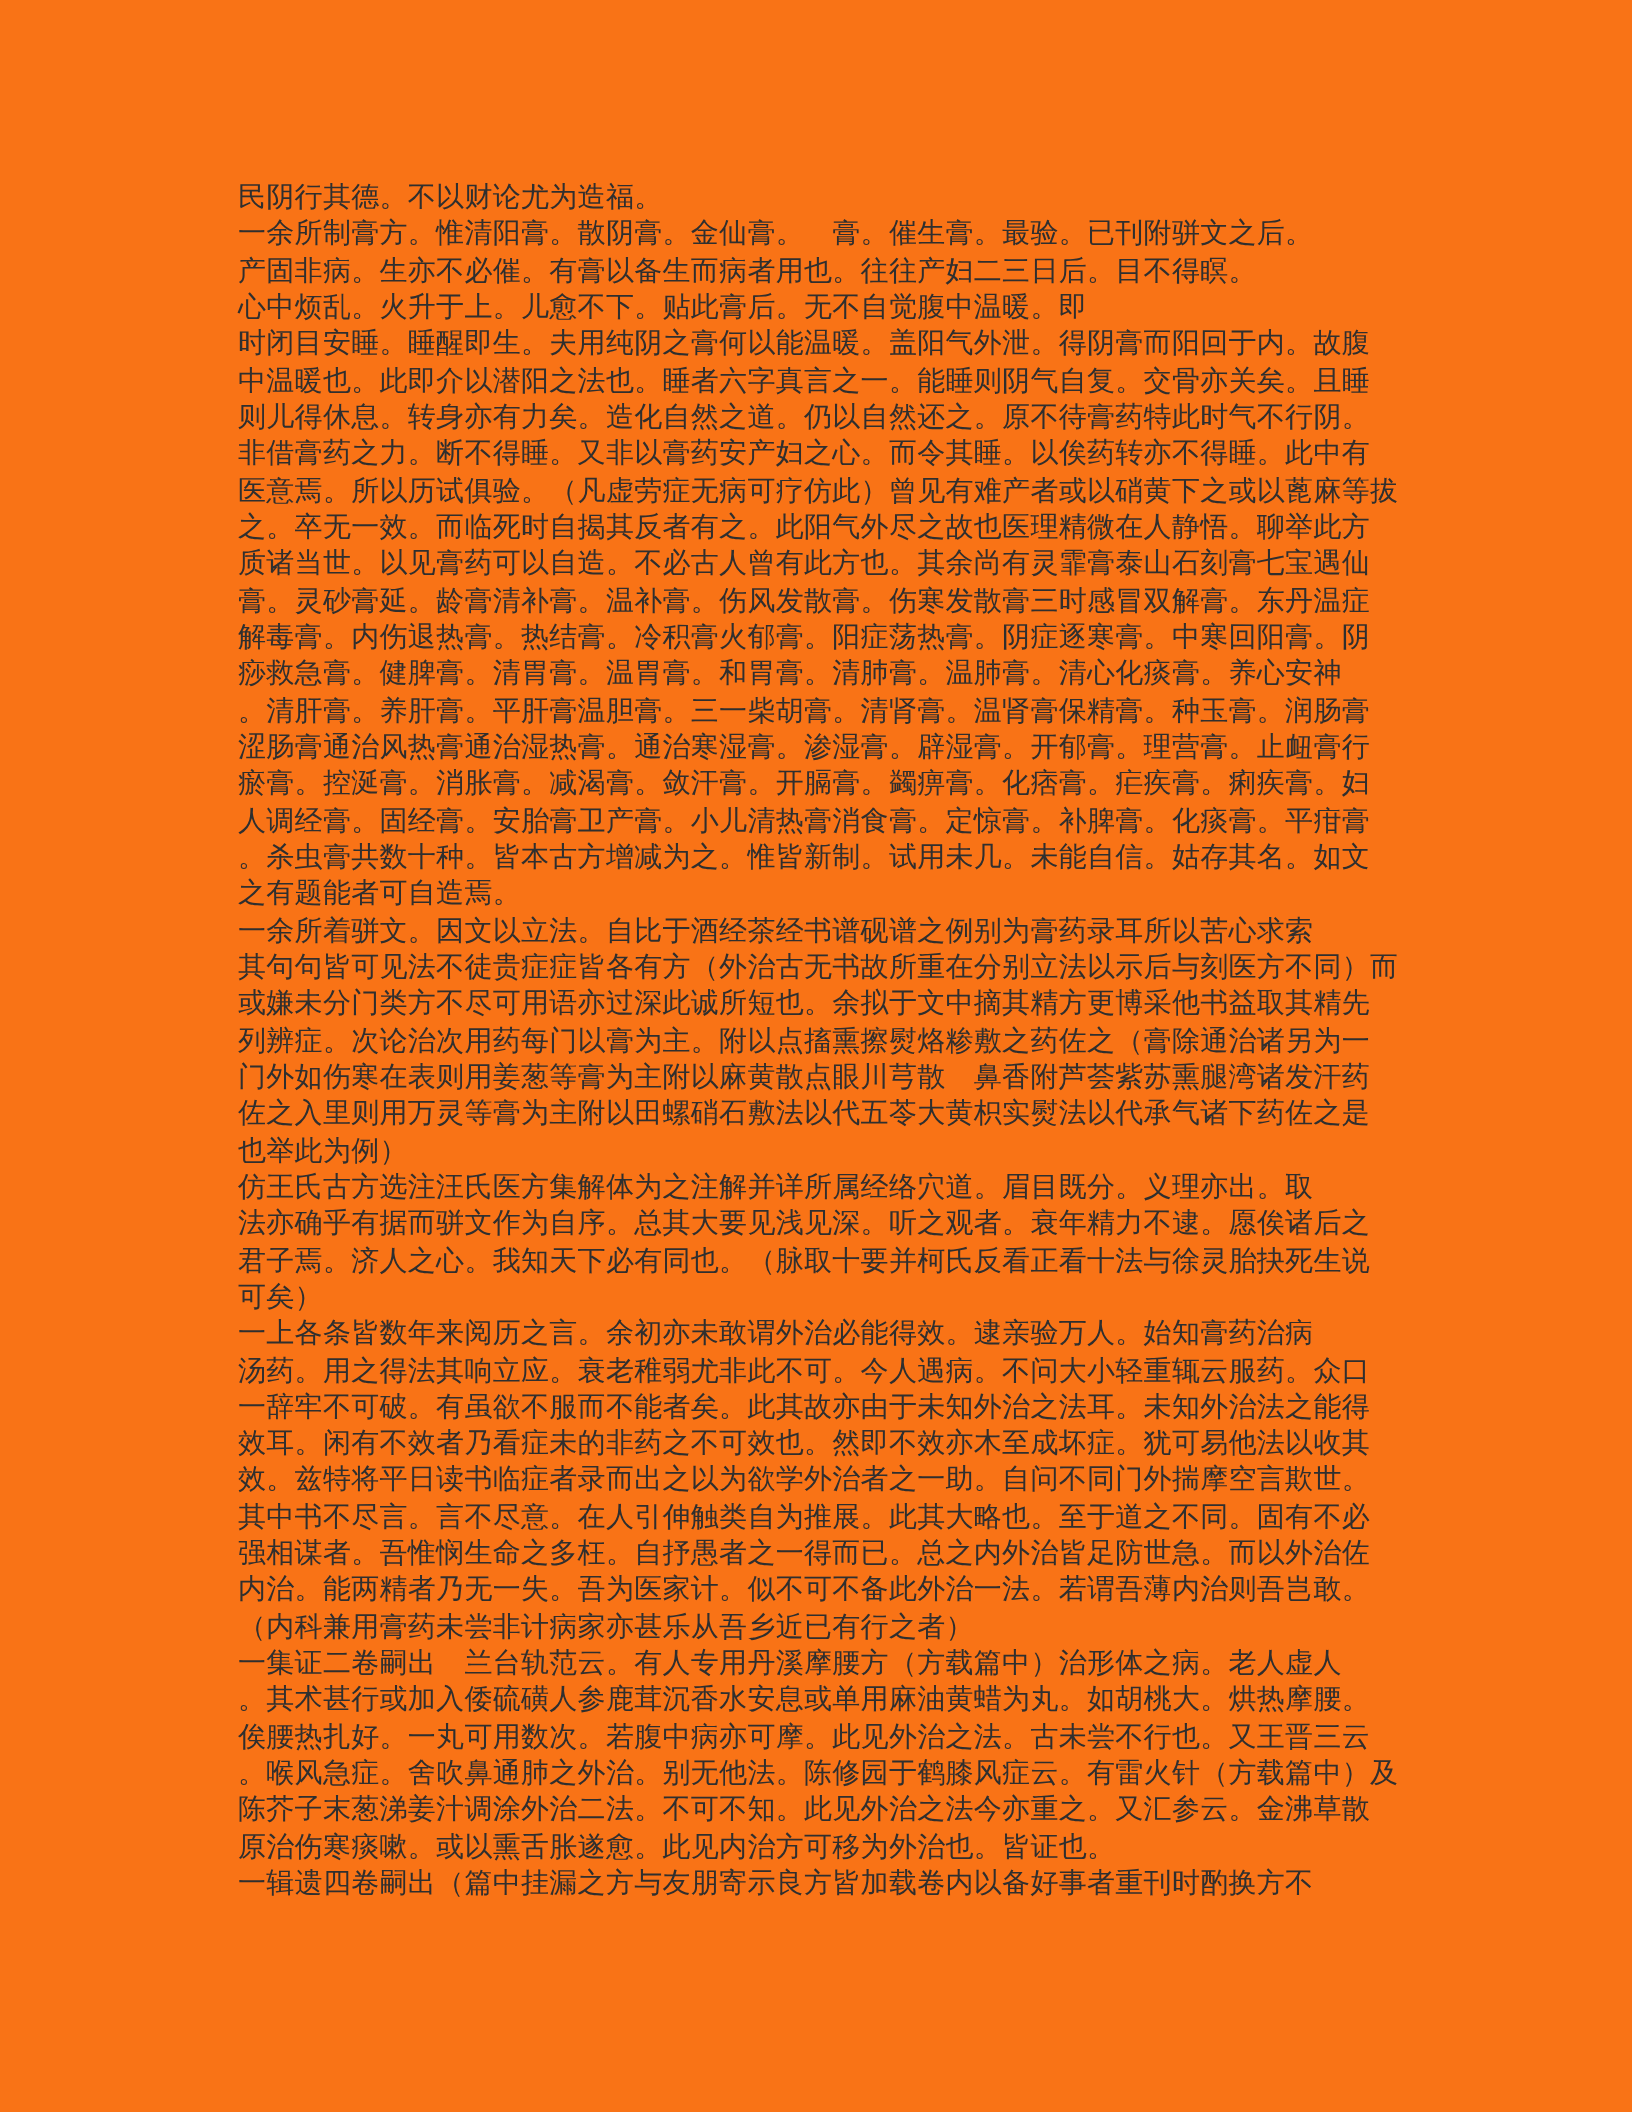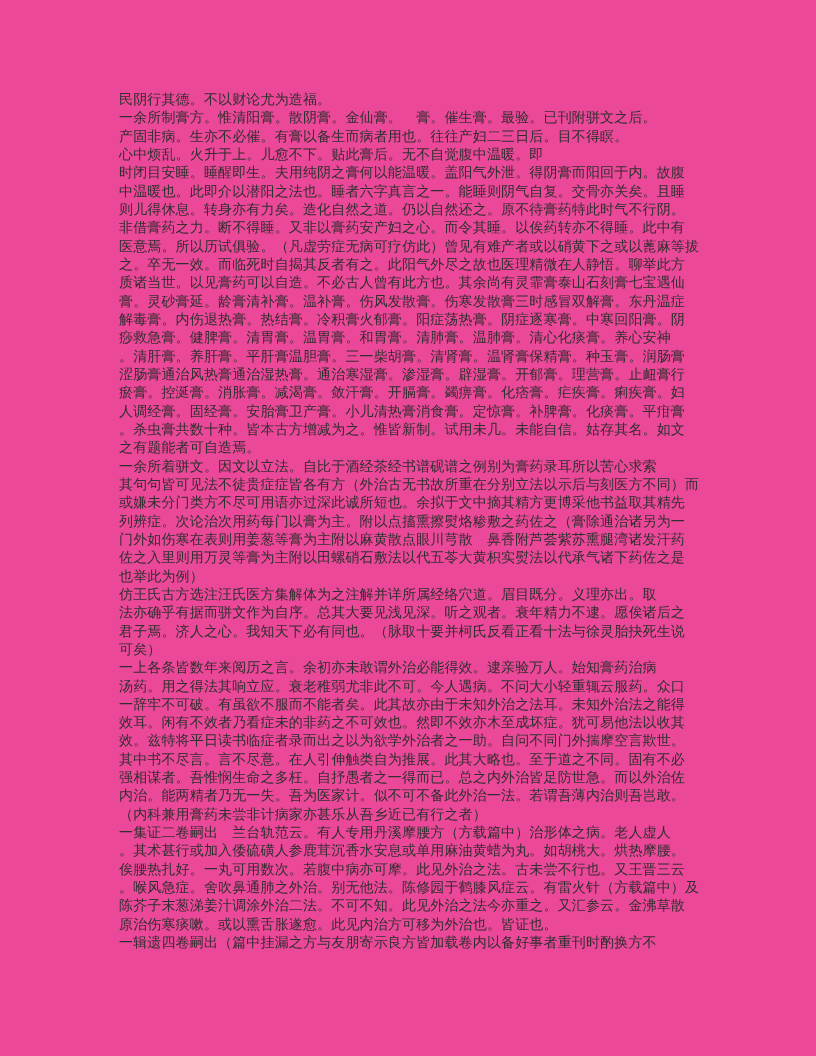--- a/index.html
+++ b/index.html
@@ -4,21 +4,21 @@
 <style>
   html, body {
     margin: 0;
     padding: 0;
     background: #ffffff;
   }
   .page {
     position: relative;
     width: 816px;
     height: 1056px;
-    background: #ec4899;
+    background: #f97316;
     overflow: hidden;
   }
   .text-block {
     position: absolute;
     left: 119px;
     top: 91px;
     width: 640px;
     font-family: "Liberation Serif", "DejaVu Serif", serif;
     font-size: 14px;
     letter-spacing: 0.15px;

